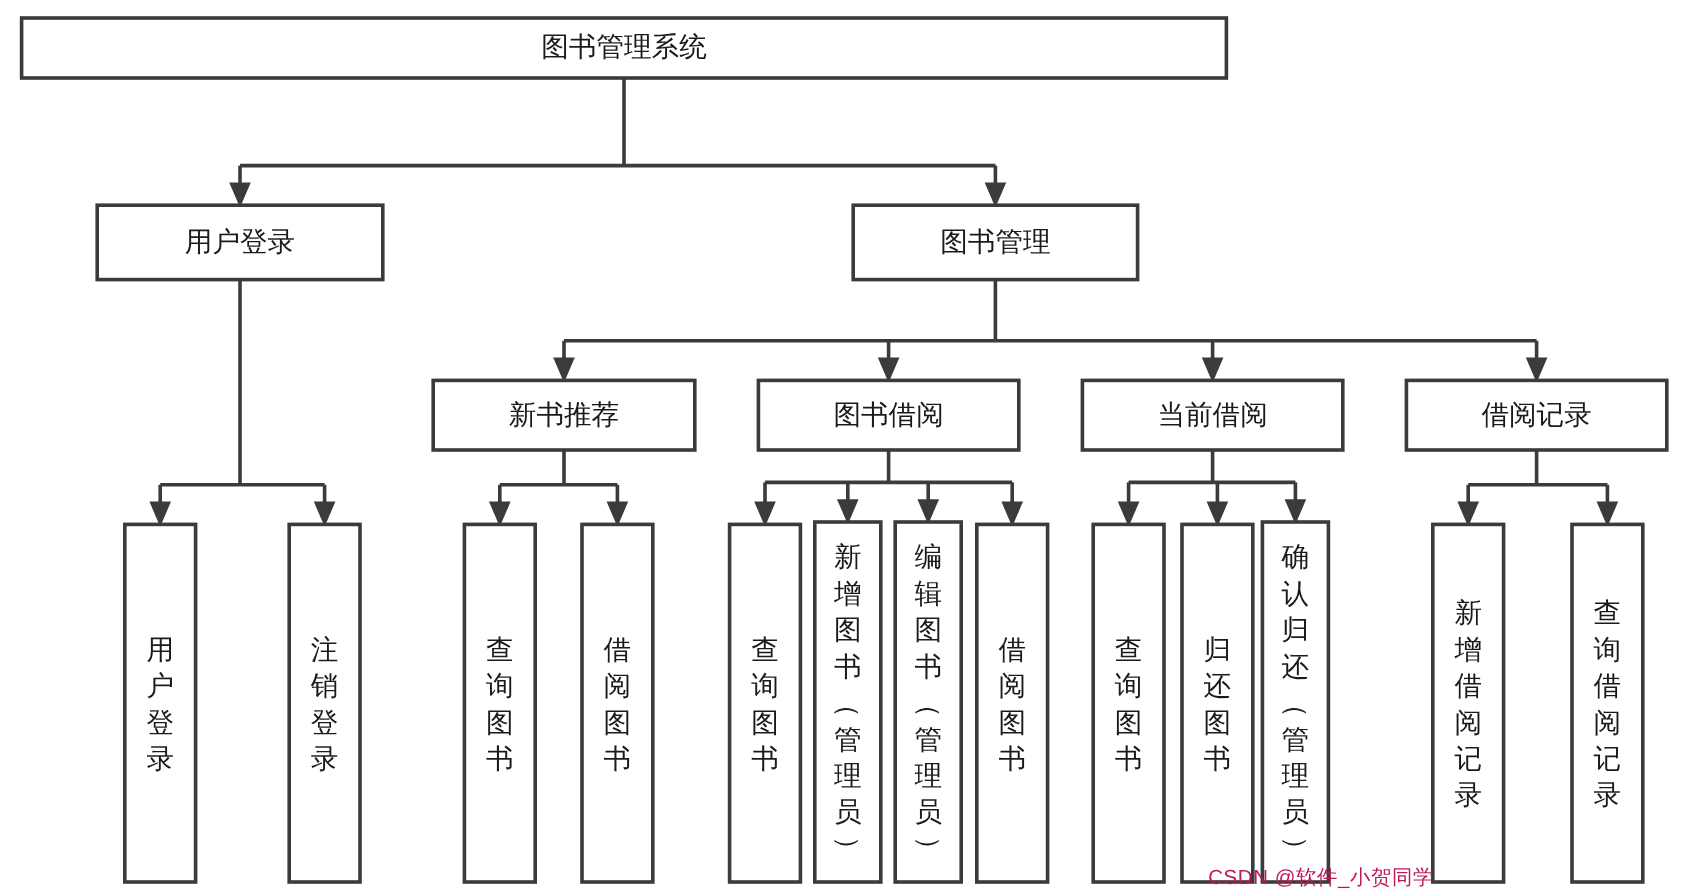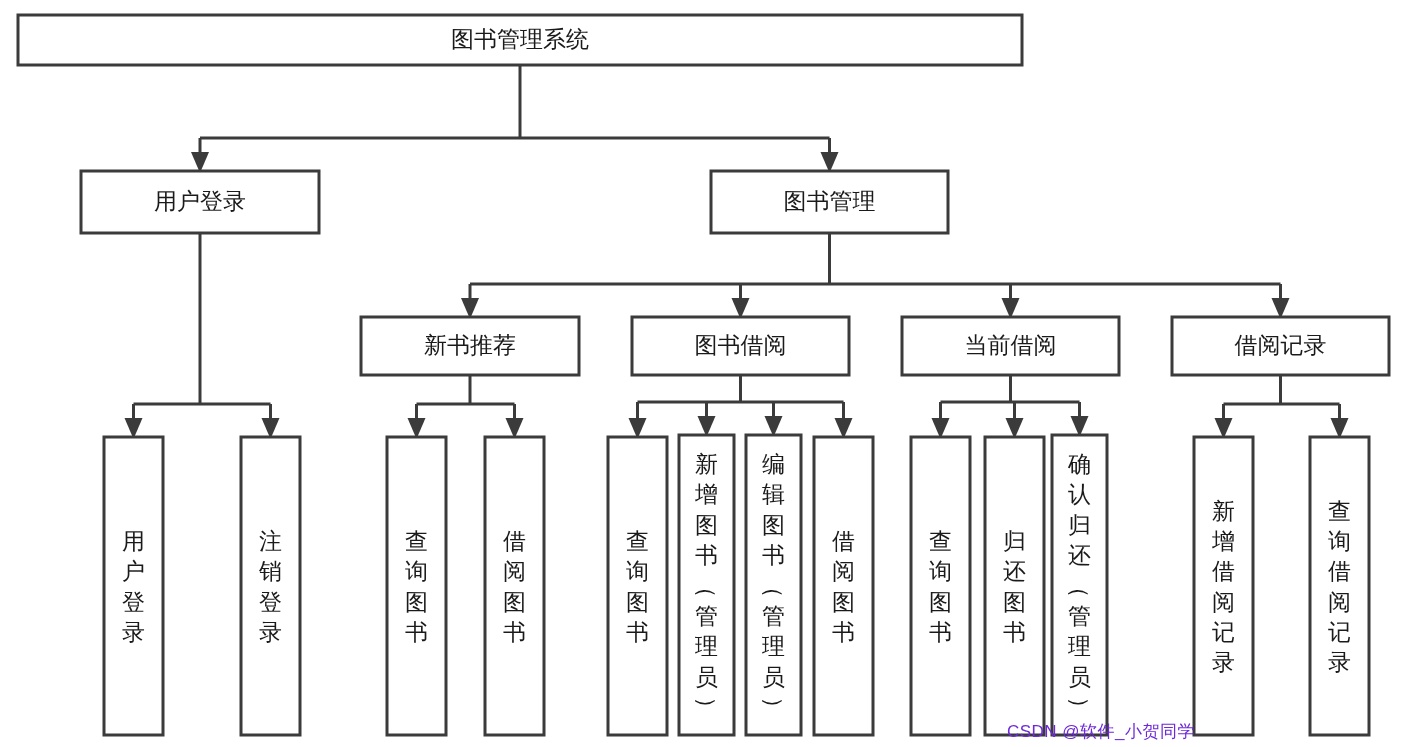--- a/index.html
+++ b/index.html
@@ -54,21 +54,21 @@
     fill: #1a1a1a;
     font-size: 23px;
     text-anchor: middle;
   }
   #watermark {
     position: absolute;
     right: 8px;
     bottom: 4px;
     font-family: "Liberation Sans", "DejaVu Sans", sans-serif;
     font-size: 17px;
-    color: #6d28d9;
+    color: #be185d;
     letter-spacing: 0.5px;
     white-space: nowrap;
     pointer-events: none;
   }
 </style>
 </head>
 <body>
 
 <div id="diagram-root">
   <svg class="flow" viewBox="0 0 1405 747" xmlns="http://www.w3.org/2000/svg">

